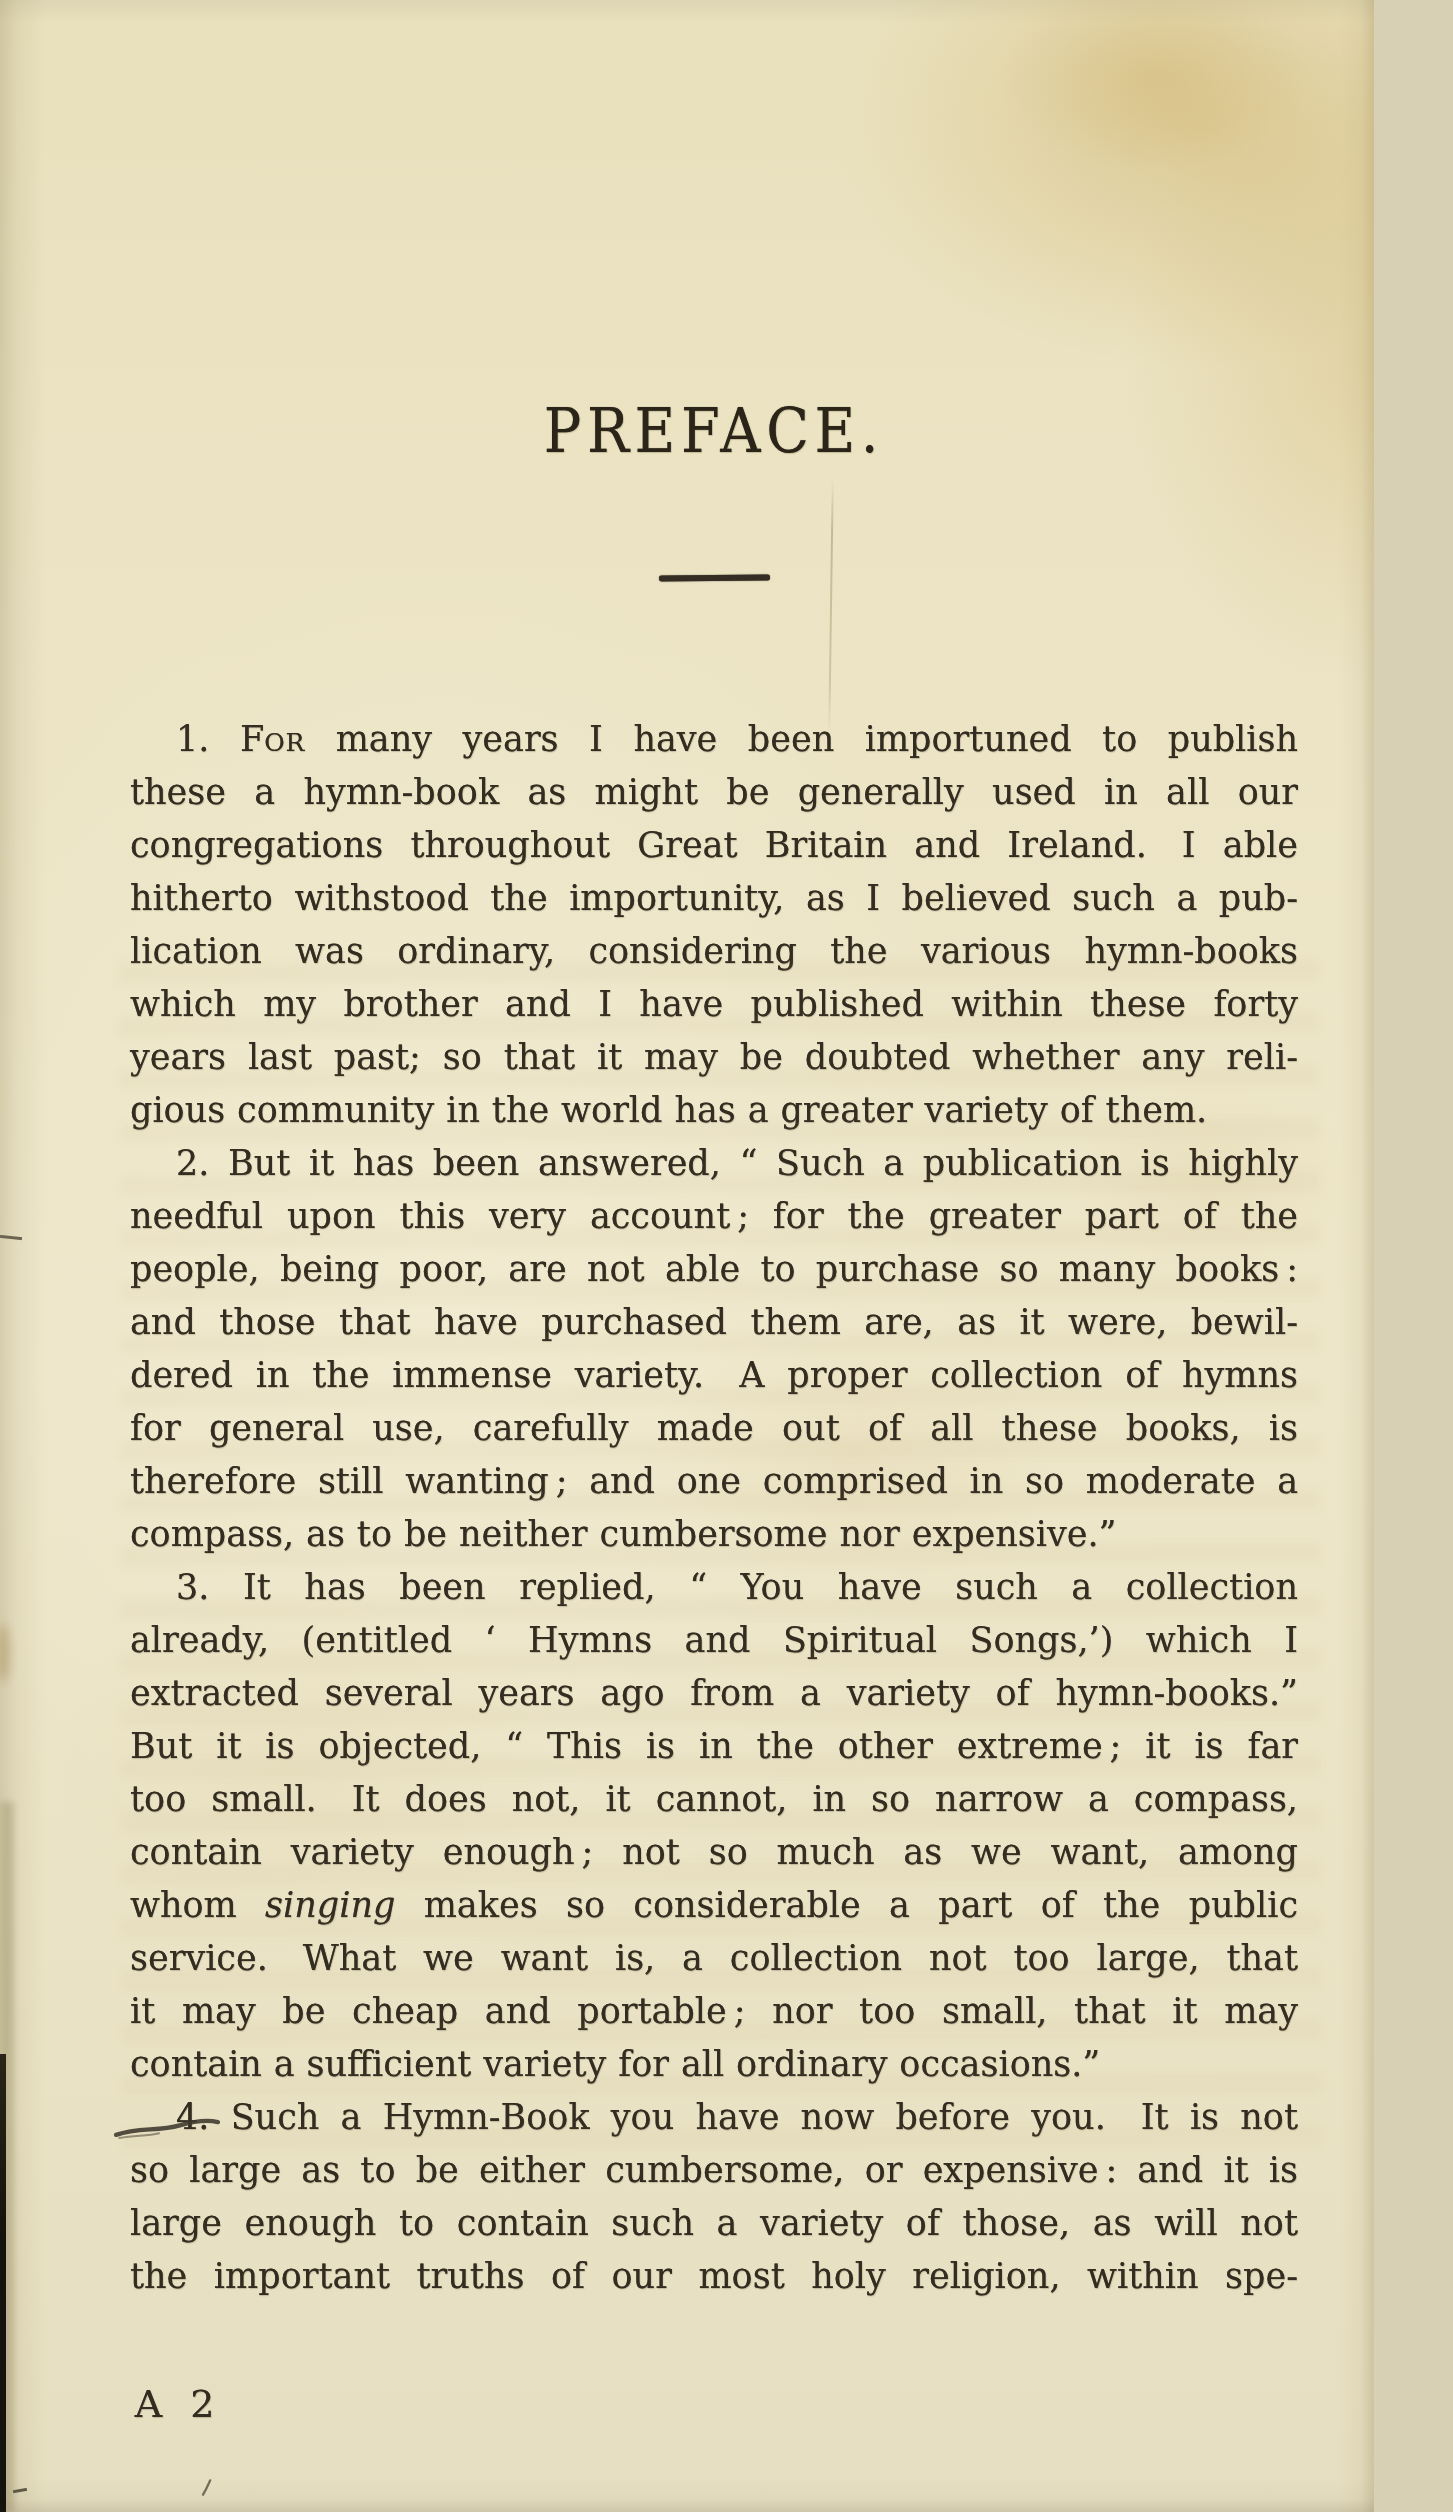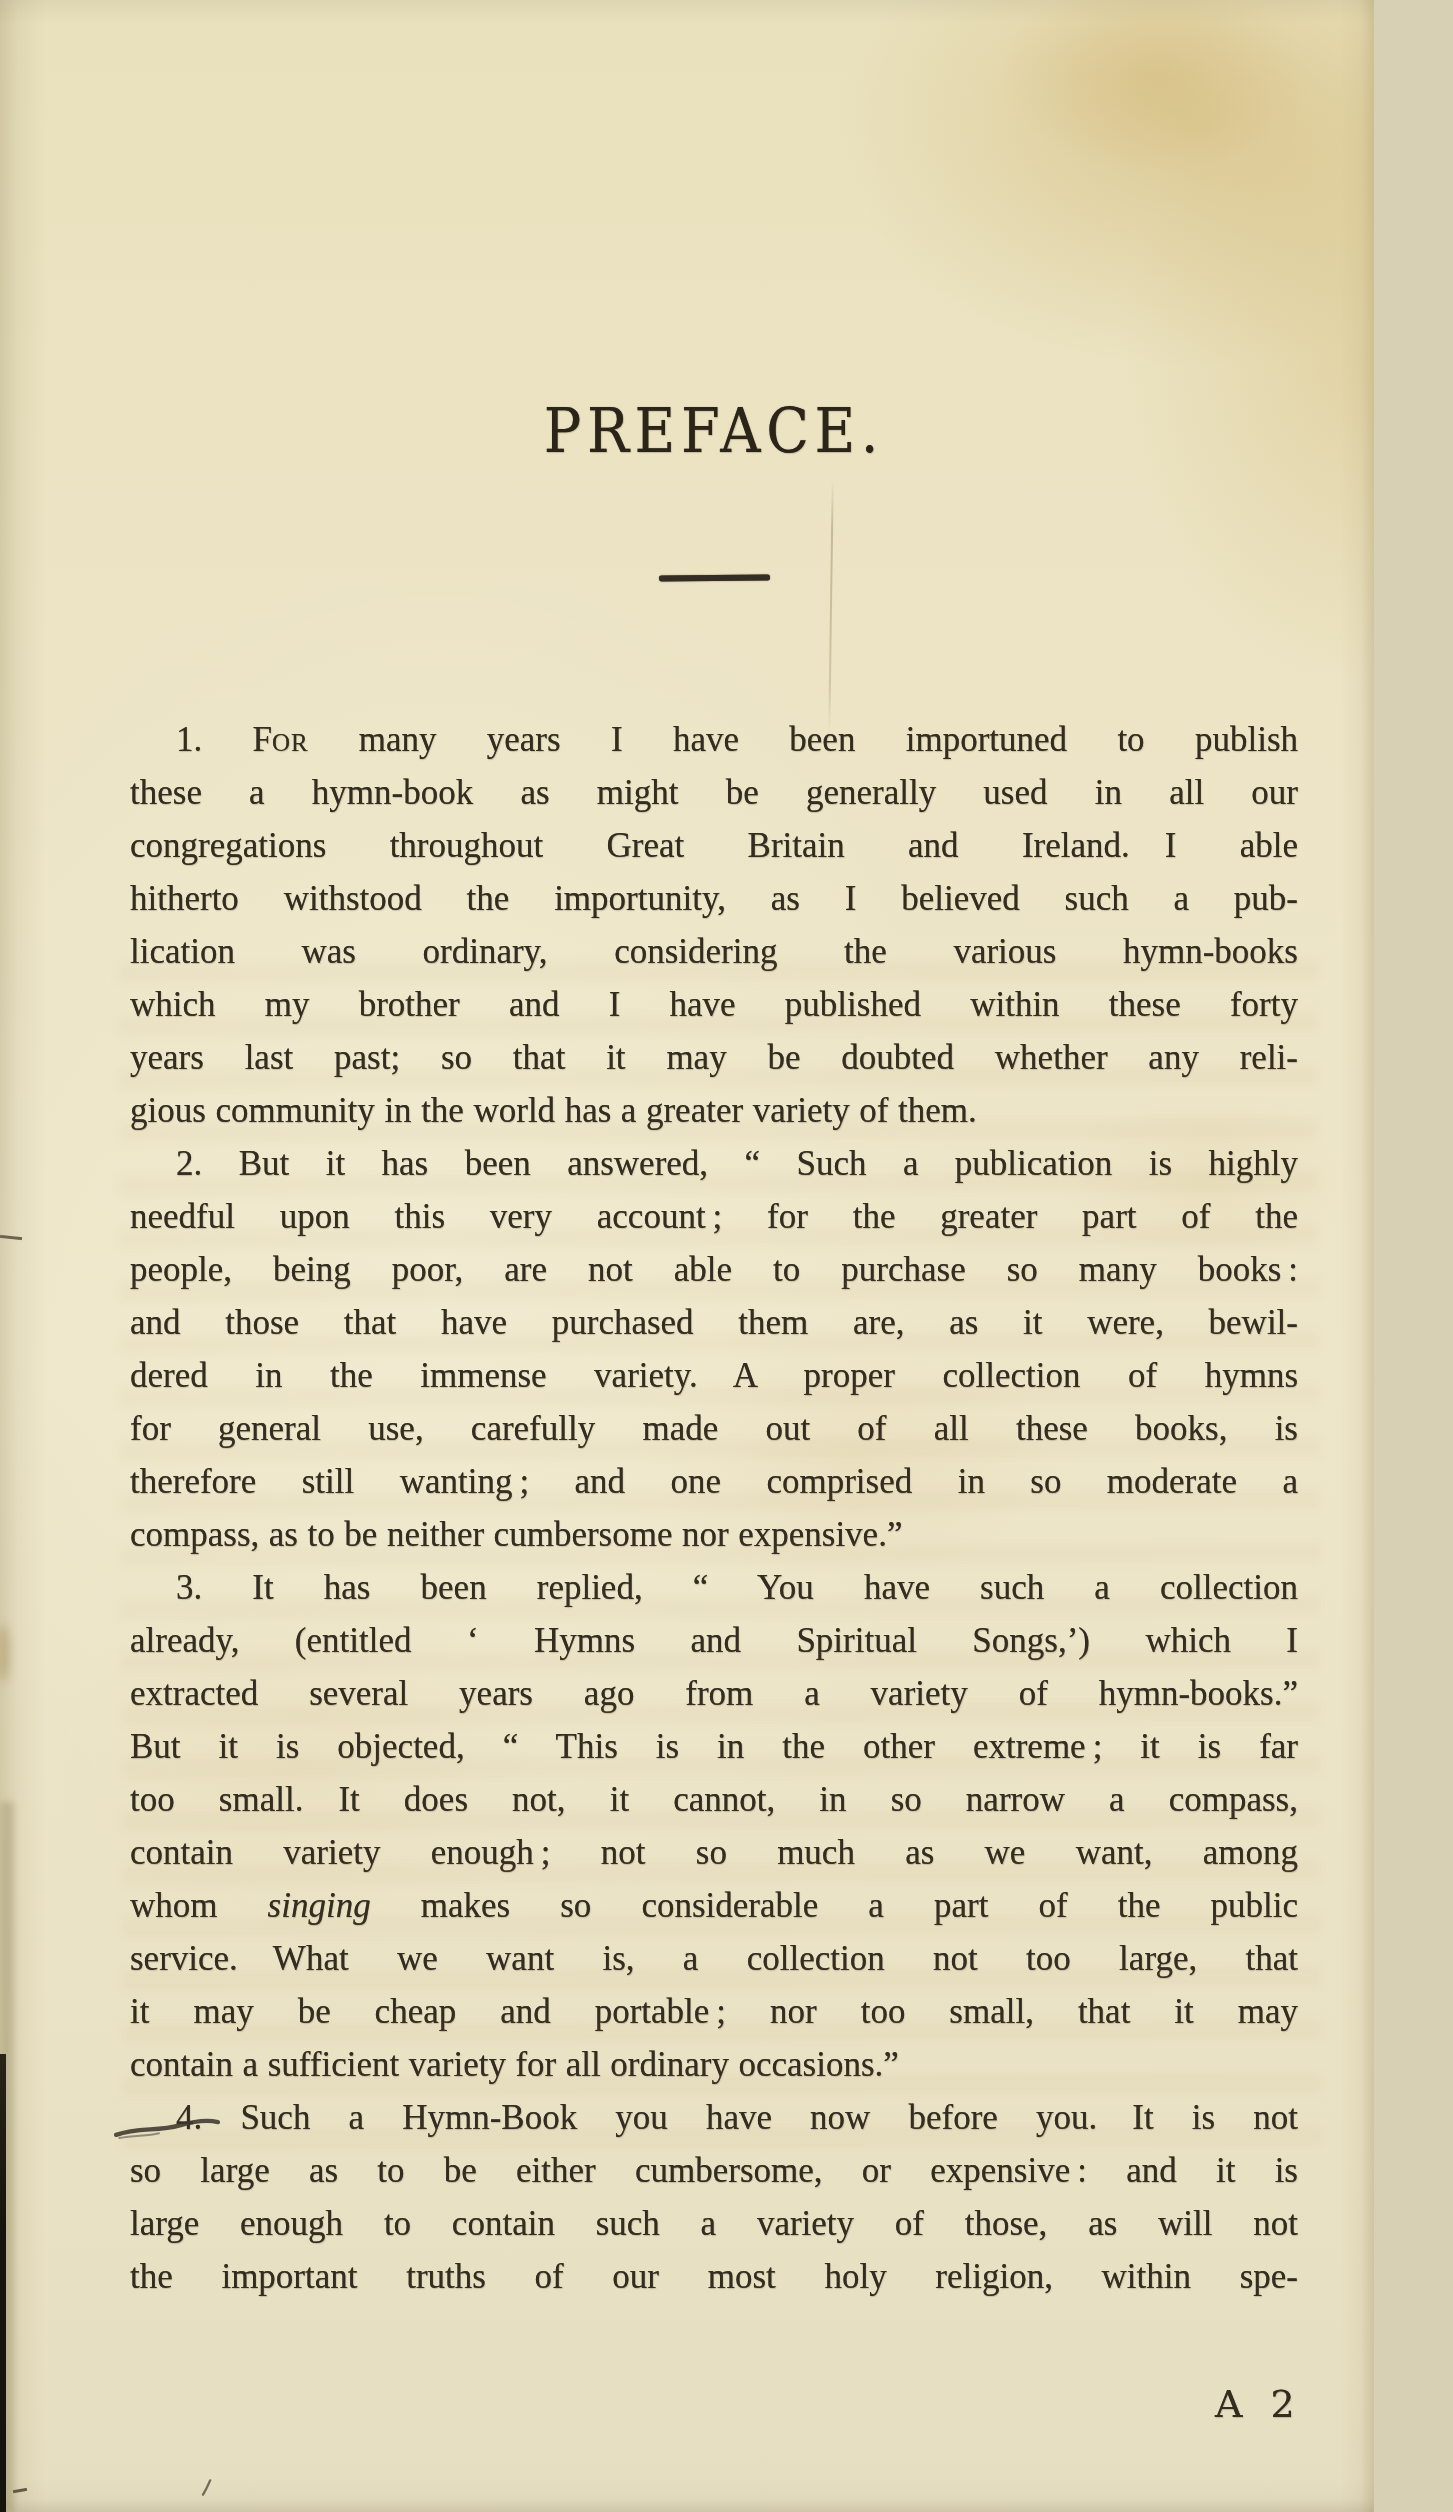--- a/index.html
+++ b/index.html
@@ -48,39 +48,39 @@
     box-shadow: 0 0 1.2px rgba(51,45,36,0.85);
   }
 
   #body-text {
     position: absolute;
     left: 130px; top: 713px; width: 1168px;
     font-size: 35px;
     text-shadow: 0 0 0.5px rgba(50,40,25,0.6), 0.6px 0.8px 1px rgba(80,65,40,0.25);
     word-spacing: 0.8px;
   }
-  .para { margin: 0; font-family: Liberation Serif, serif; }
+  .para { margin: 0; }
   .line {
     height: 53px;
     line-height: 53px;
     width: 100%;
     text-align: justify;
     text-align-last: justify;
     white-space: nowrap;
     overflow: visible;
   }
   .line.first { text-indent: 46px; }
   .line.last  { text-align-last: left; }
   .it { font-style: italic; }
   .sc { font-variant: small-caps; letter-spacing: 0.8px; }
 
   #signature {
     position: absolute;
     left: 130px; top: 2382px; width: 1168px;
-    text-align: right;
+    text-align: left;
     font-size: 38px;
     letter-spacing: 8px;
     color: #332c21;
     transform: translateX(4.8px);
     text-shadow: 0 0 0.5px rgba(50,40,25,0.6), 0.6px 0.8px 1px rgba(80,65,40,0.25);
   }
 
   
   .gutter-shadow {
     position: absolute; left: 0; top: 1802px; width: 14.4px; height: 710px;

